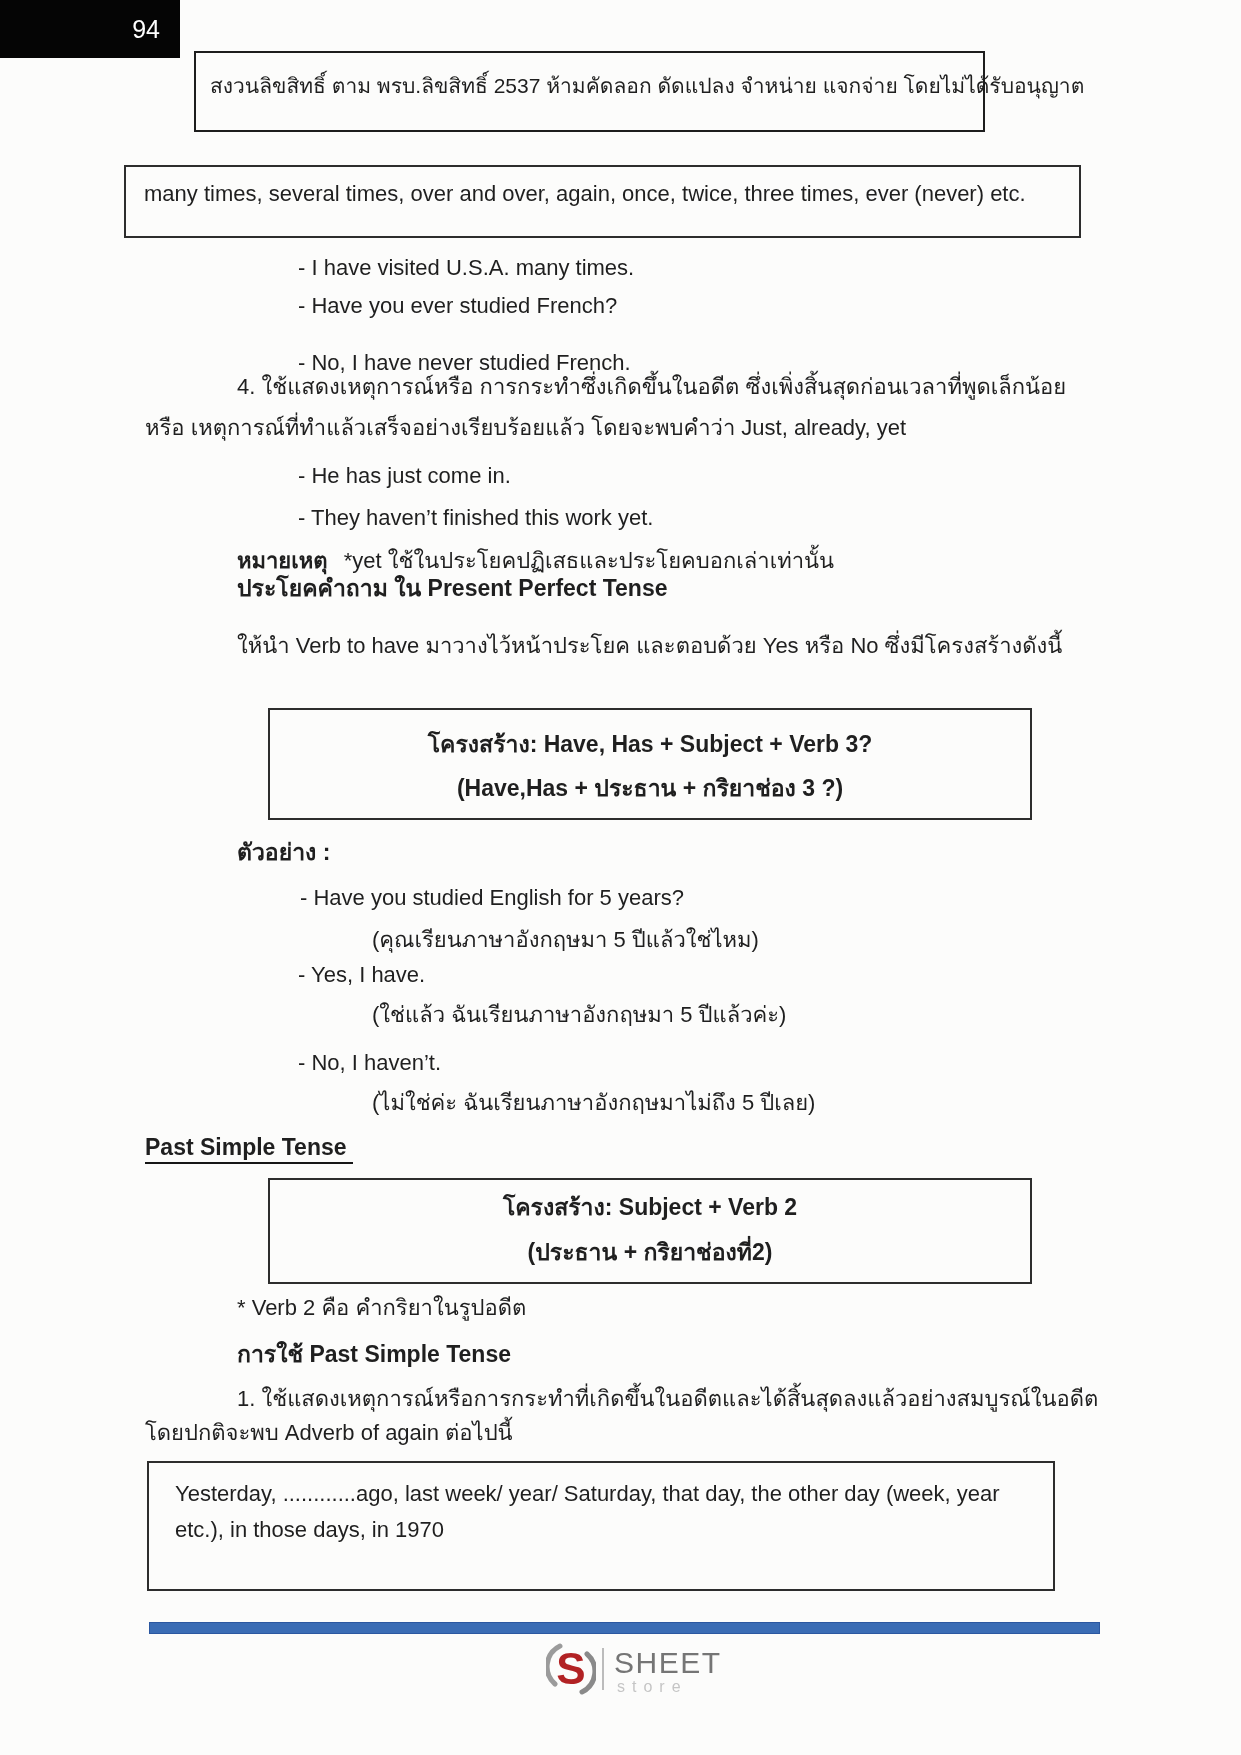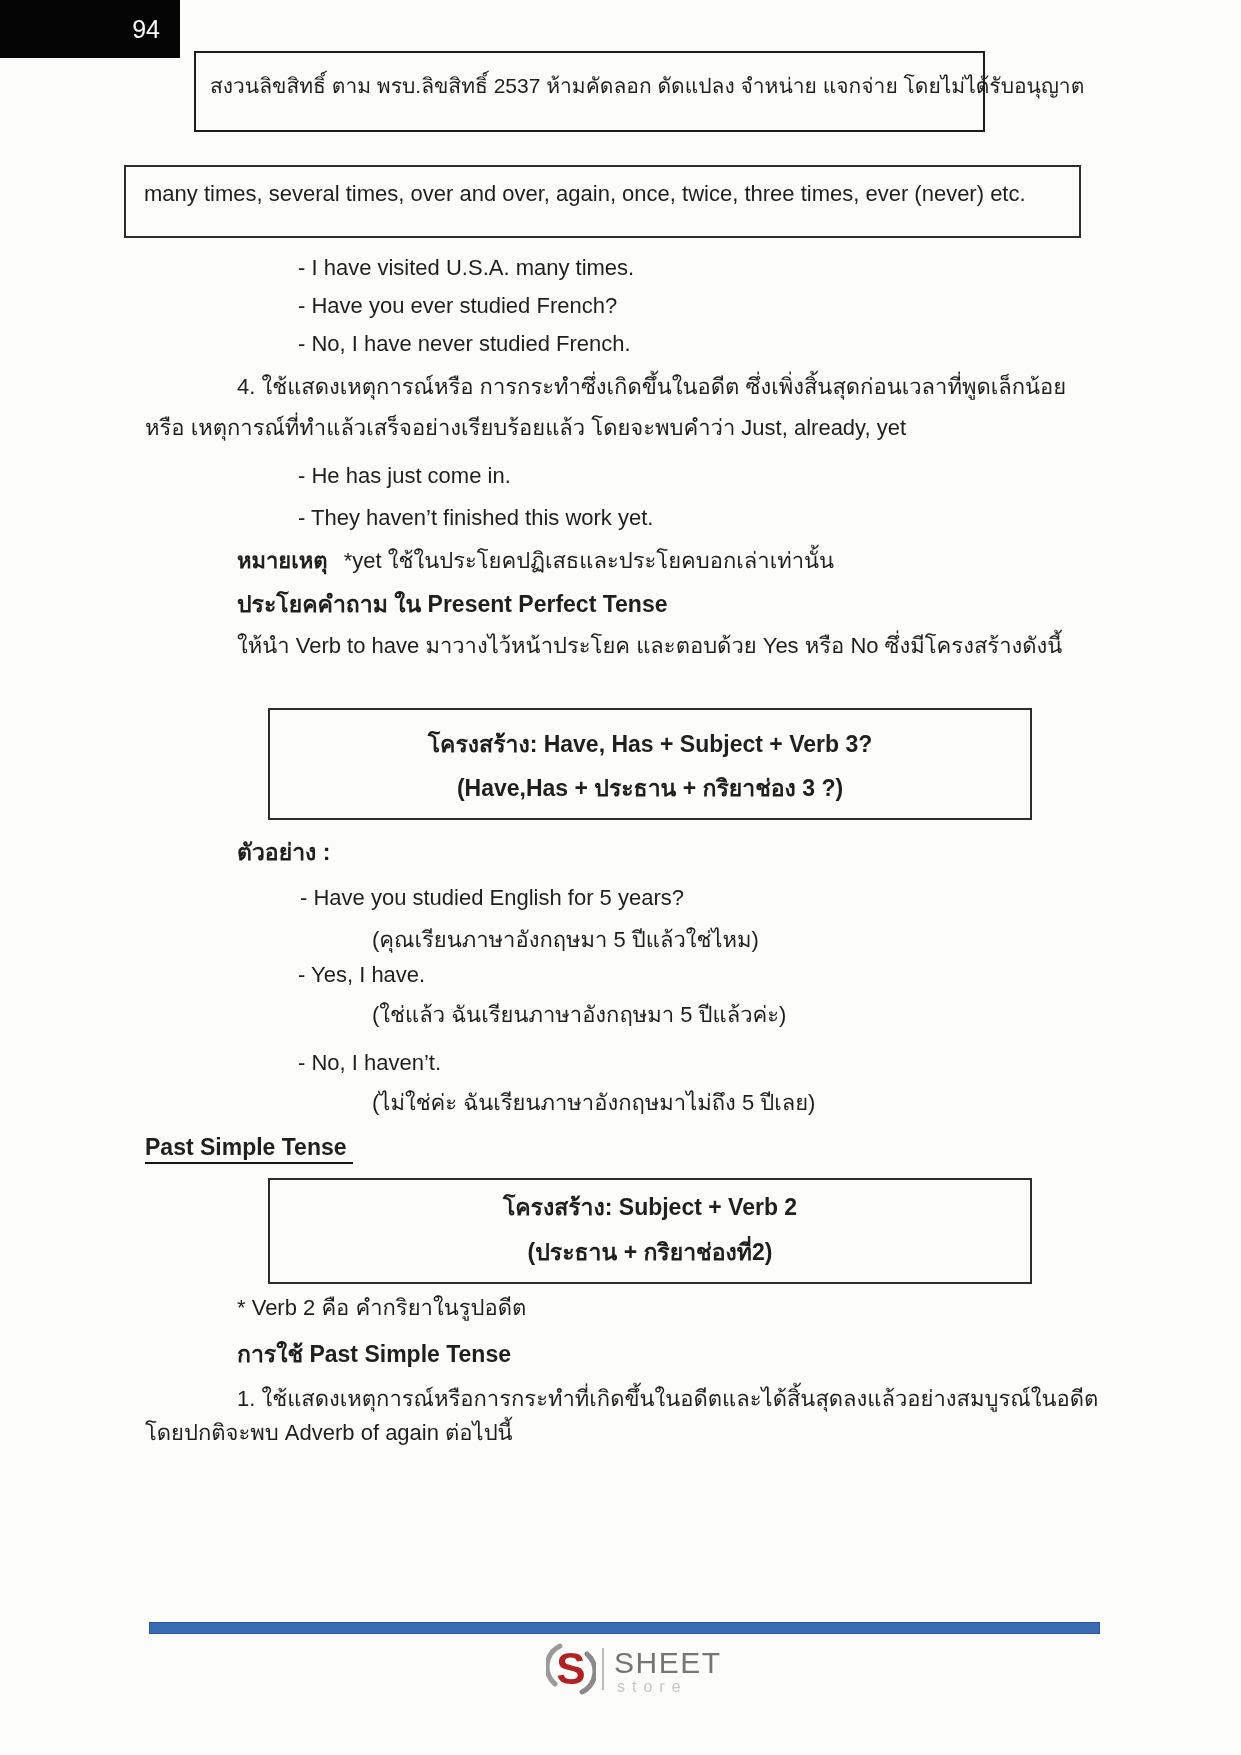--- a/index.html
+++ b/index.html
@@ -73,34 +73,34 @@
   <div class="abs copyright-box">
     <span>สงวนลิขสิทธิ์ ตาม พรบ.ลิขสิทธิ์ 2537 ห้ามคัดลอก ดัดแปลง จำหน่าย แจกจ่าย โดยไม่ได้รับอนุญาต</span>
   </div>
 
   <div class="abs frame many-times-box">
     <span>many times, several times, over and over, again, once, twice, three times, ever (never) etc.</span>
   </div>
 
   <div class="abs t" style="left:298px; top:253px;">- I have visited U.S.A. many times.</div>
   <div class="abs t" style="left:298px; top:291px;">- Have you ever studied French?</div>
-  <div class="abs t" style="left:298px; top:329px;">- No, I have never studied French.</div>
+  <div class="abs t" style="left:298px; top:348px;">- No, I have never studied French.</div>
 
   <div class="abs t" style="left:237px; top:372px;">4. ใช้แสดงเหตุการณ์หรือ การกระทำซึ่งเกิดขึ้นในอดีต ซึ่งเพิ่งสิ้นสุดก่อนเวลาที่พูดเล็กน้อย</div>
   <div class="abs t" style="left:145px; top:413px;">หรือ เหตุการณ์ที่ทำแล้วเสร็จอย่างเรียบร้อยแล้ว โดยจะพบคำว่า Just, already, yet</div>
 
   <div class="abs t" style="left:298px; top:461px;">- He has just come in.</div>
   <div class="abs t" style="left:298px; top:503px;">- They haven’t finished this work yet.</div>
 
   <div class="abs t" style="left:237px; top:546px;">
     <span class="b">หมายเหตุ</span>
     <span style="margin-left:10px;">*yet ใช้ในประโยคปฏิเสธและประโยคบอกเล่าเท่านั้น</span>
   </div>
 
-  <div class="abs t b" style="left:237px; top:589px; font-size:23px;">ประโยคคำถาม ใน Present Perfect Tense</div>
+  <div class="abs t b" style="left:237px; top:573px; font-size:23px;">ประโยคคำถาม ใน Present Perfect Tense</div>
   <div class="abs t" style="left:237px; top:631px;">ให้นำ Verb to have มาวางไว้หน้าประโยค และตอบด้วย Yes หรือ No ซึ่งมีโครงสร้างดังนี้</div>
 
   <div class="abs frame structure-box-1">
     <div>โครงสร้าง: Have, Has + Subject + Verb 3?</div>
     <div>(Have,Has + ประธาน + กริยาช่อง 3 ?)</div>
   </div>
 
   <div class="abs t b" style="left:237px; top:837px; font-size:23px;">ตัวอย่าง :</div>
 
   <div class="abs t" style="left:300px; top:883px;">- Have you studied English for 5 years?</div>
@@ -117,20 +117,24 @@
   <div class="abs frame structure-box-2">
     <div>โครงสร้าง: Subject + Verb 2</div>
     <div>(ประธาน + กริยาช่องที่2)</div>
   </div>
 
   <div class="abs t" style="left:237px; top:1293px;">* Verb 2 คือ คำกริยาในรูปอดีต</div>
   <div class="abs t b" style="left:237px; top:1339px; font-size:23px;">การใช้ Past Simple Tense</div>
   <div class="abs t" style="left:237px; top:1384px;">1. ใช้แสดงเหตุการณ์หรือการกระทำที่เกิดขึ้นในอดีตและได้สิ้นสุดลงแล้วอย่างสมบูรณ์ในอดีต</div>
   <div class="abs t" style="left:145px; top:1418px;">โดยปกติจะพบ Adverb of again ต่อไปนี้</div>
 
+  <div class="abs frame adverbs-box">
+    <div>Yesterday, ............ago, last week/ year/ Saturday, that day, the other day (week, year</div>
+    <div>etc.), in those days, in 1970</div>
+  </div>
 
   <div class="abs blue-rule"></div>
 
   <div class="abs" style="left:546px; top:1642px; width:50px; height:54px;">
     <svg width="50" height="54" viewBox="0 0 50 54">
       <path d="M 14 4 A 23 23 0 0 0 9 42" fill="none" stroke="#9b9b9b" stroke-width="5" stroke-linecap="round"></path>
       <path d="M 36 50 A 23 23 0 0 0 41 12" fill="none" stroke="#8a8a8a" stroke-width="5" stroke-linecap="round"></path>
       <text x="25" y="42" text-anchor="middle" font-family="Liberation Sans, DejaVu Sans, sans-serif" font-size="44" font-weight="bold" fill="#b22224">S</text>
     </svg>
   </div>

